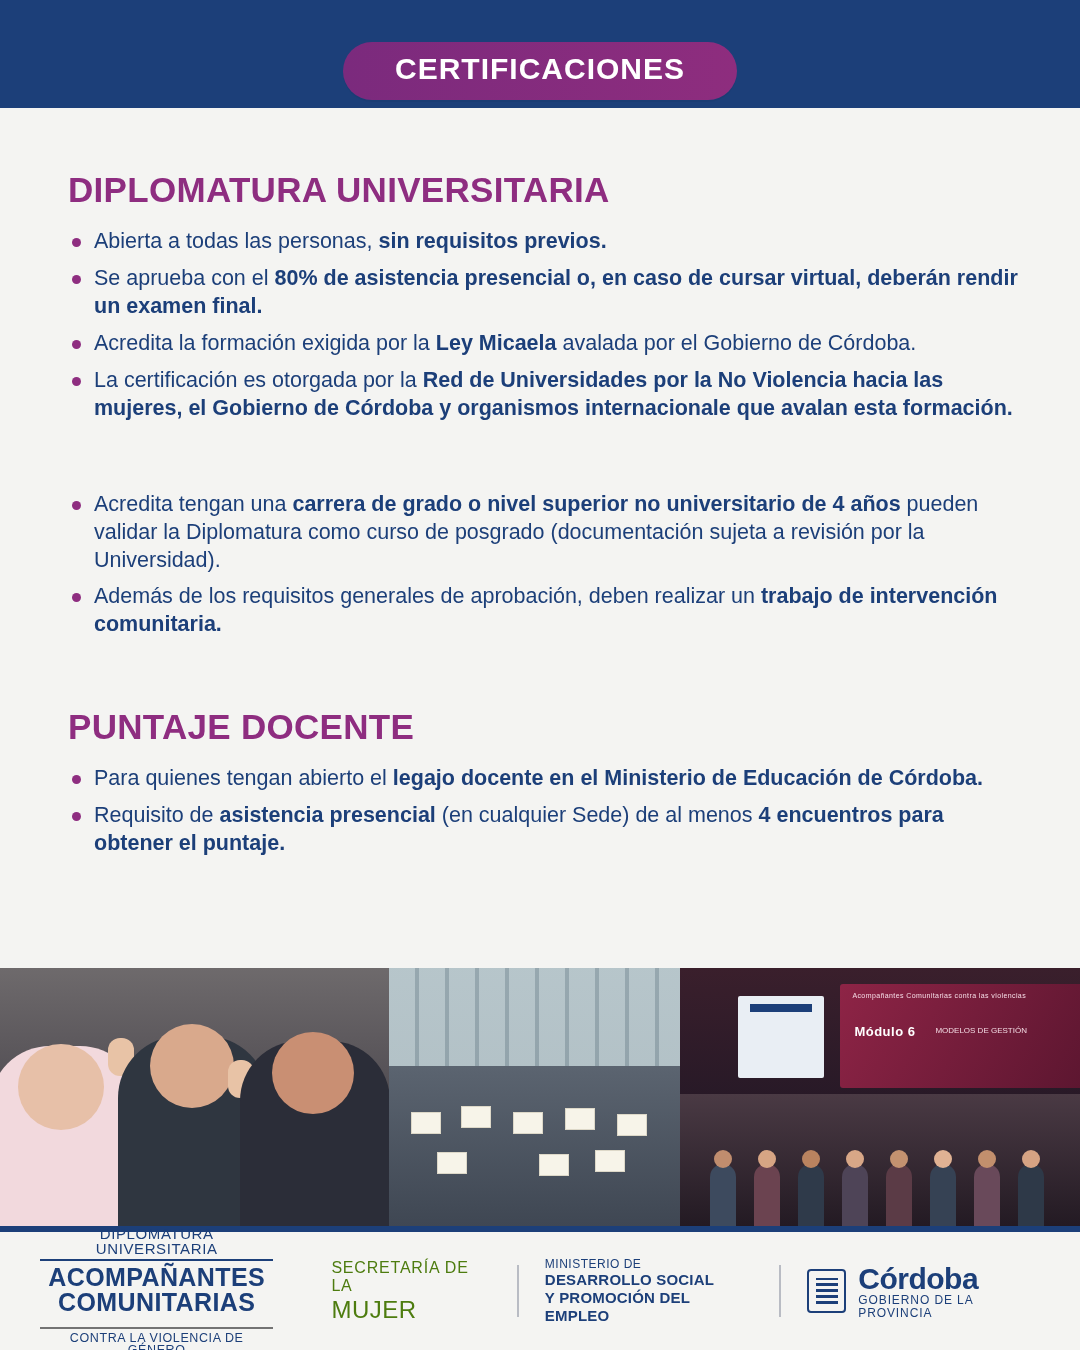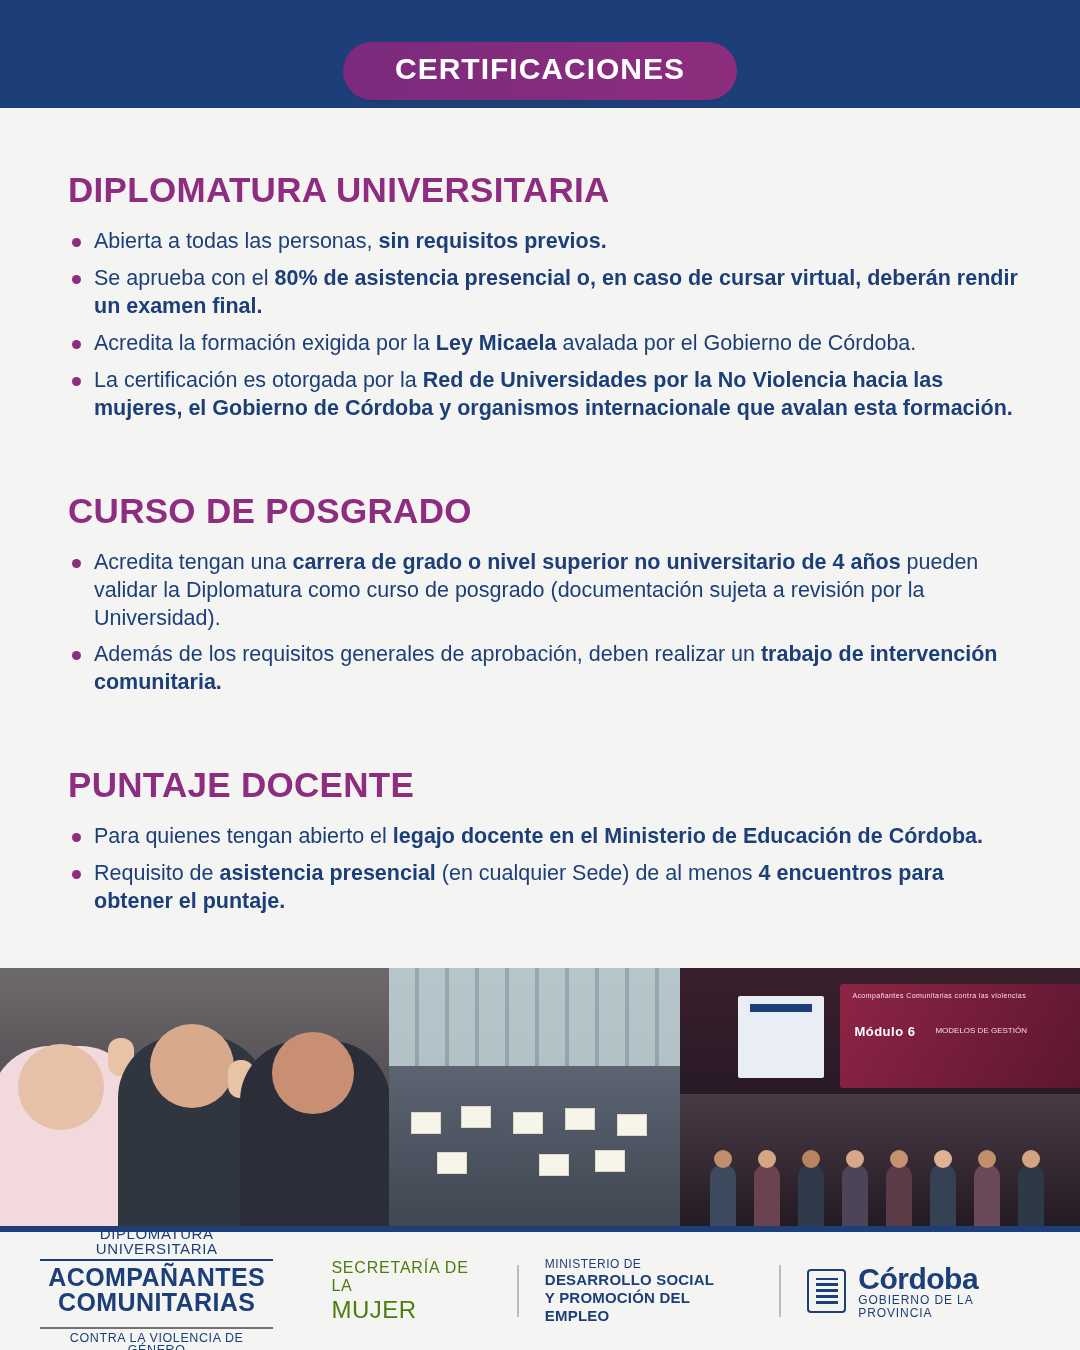--- a/index.html
+++ b/index.html
@@ -185,21 +185,20 @@
         <li><span><span>Abierta a todas las personas, </span><b>sin requisitos previos.</b></span></li>
         <li><span><span>Se aprueba con el </span><b>80% de asistencia presencial o, en caso de cursar virtual, deberán rendir un examen final.</b></span></li>
         <li><span><span>Acredita la formación exigida por la </span><b>Ley Micaela </b><span>avalada por el Gobierno de Córdoba.</span></span></li>
         <li><span><span>La certificación es otorgada por la </span><b>Red de Universidades por la No Violencia hacia las mujeres, el Gobierno de Córdoba y organismos internacionale que avalan esta formación.</b></span></li>
       </ul>
     </div>
 
     <div class="gap-lg"></div>
 
     <div class="section">
-      <h2 class="section-title">CURSO DE POSGRADO</h2>
       <ul class="bullets">
         <li><span><span>Acredita tengan una </span><b>carrera de grado o nivel superior no universitario de 4 años </b><span>pueden validar la Diplomatura como curso de posgrado (documentación sujeta a revisión por la Universidad).</span></span></li>
         <li><span><span>Además de los requisitos generales de aprobación, deben realizar un </span><b>trabajo de intervención comunitaria.</b></span></li>
       </ul>
     </div>
 
     <div class="gap-lg"></div>
 
     <div class="section">
       <h2 class="section-title">PUNTAJE DOCENTE</h2>

